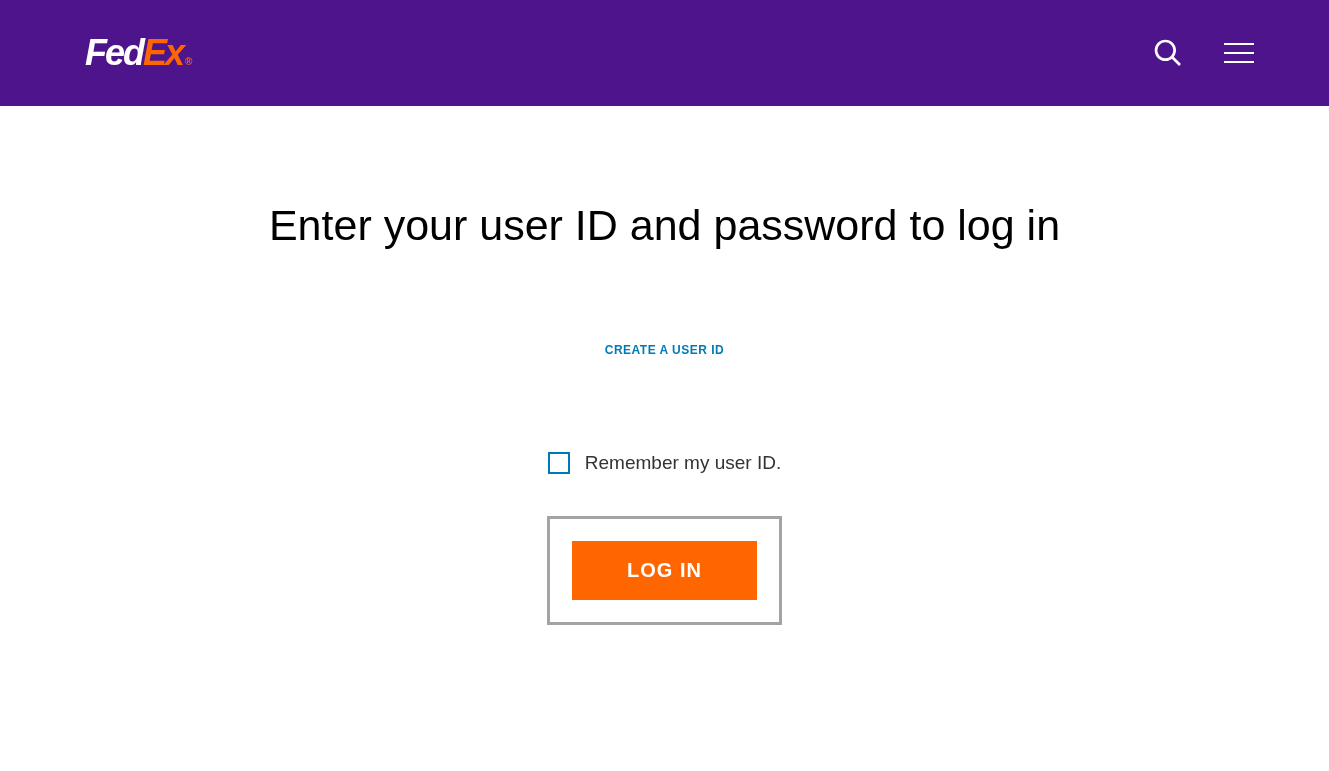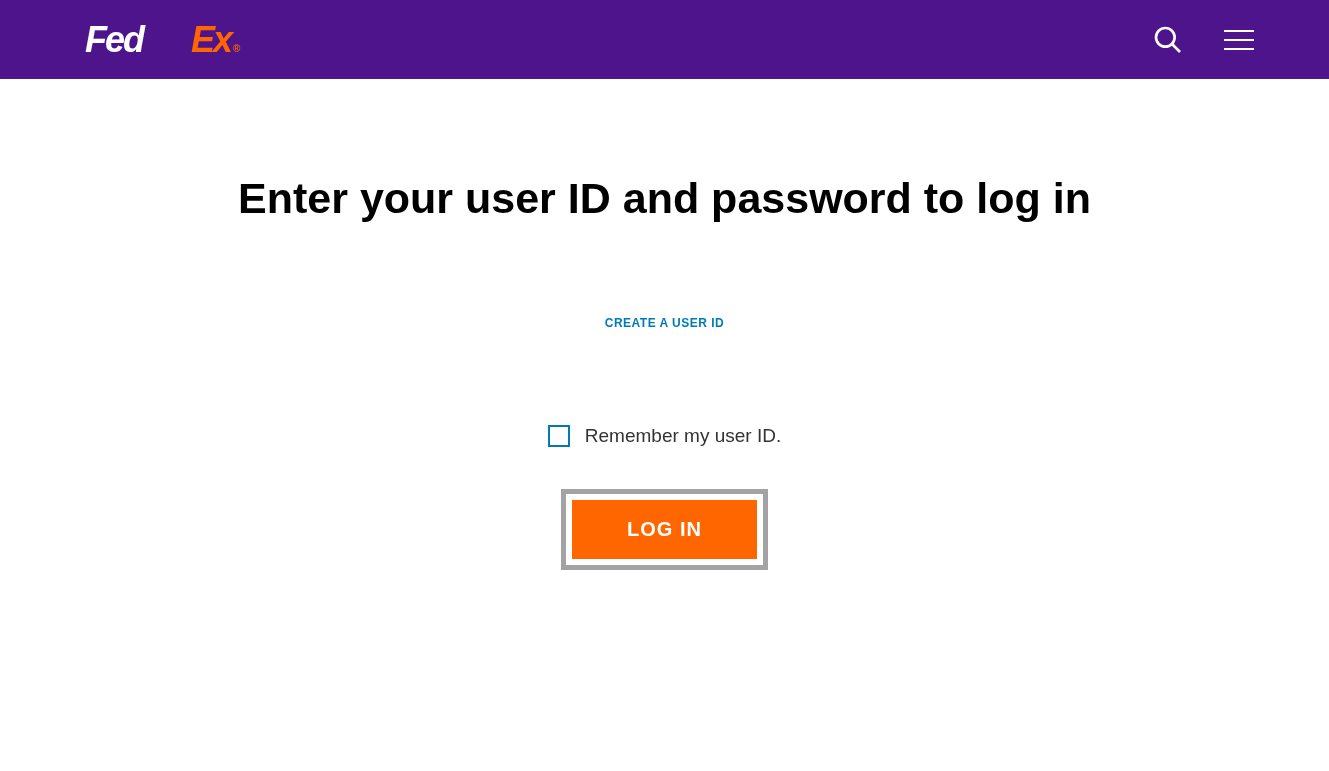--- a/index.html
+++ b/index.html
@@ -8,21 +8,21 @@
       box-sizing: border-box;
     }
     
     body {
       font-family: -apple-system, BlinkMacSystemFont, "Segoe UI", Arial, sans-serif;
       background: #ffffff;
     }
     
     .header {
       background: #4d148c;
-      height: 79px;
+      height: 106px;
       display: flex;
       align-items: center;
       justify-content: space-between;
       padding: 0 75px 0 85px;
     }
     
     .logo {
       display: flex;
       align-items: baseline;
       font-weight: bold;
@@ -32,21 +32,20 @@
     }
     
     .logo-fed {
       color: #ffffff;
       font-style: italic;
     }
     
     .logo-ex {
       color: #ff6600;
       font-style: italic;
-      padding-left: 48px;
     }
     
     .logo-dot {
       color: #ff6600;
       font-size: 10px;
       margin-left: 2px;
       font-style: normal;
     }
     
     .header-right {
@@ -77,21 +76,21 @@
     
     .main-content {
       max-width: 1100px;
       margin: 0 auto;
       text-align: center;
       padding-top: 95px;
     }
     
     .page-title {
       font-size: 43px;
-      font-weight: 700;
+      font-weight: 400;
       color: #000000;
       margin-bottom: 90px;
     }
     
     .create-link {
       color: #007ab7;
       font-weight: bold;
       font-size: 12px;
       cursor: pointer;
       letter-spacing: 0.5px;
@@ -145,22 +144,22 @@
     }
     
     .checkbox-label {
       font-size: 19px;
       color: #333333;
       font-weight: 300;
     }
     
     .login-button-container {
       display: inline-block;
-      border: 5px solid #a3a3a3;
-      padding: 6px;
+      border: 3px solid #a3a3a3;
+      padding: 22px;
       margin-top: 42px;
     }
     
     .login-button {
       background: #ff6600;
       color: #ffffff;
       border: none;
       padding: 18px 55px;
       font-size: 20px;
       font-weight: bold;

